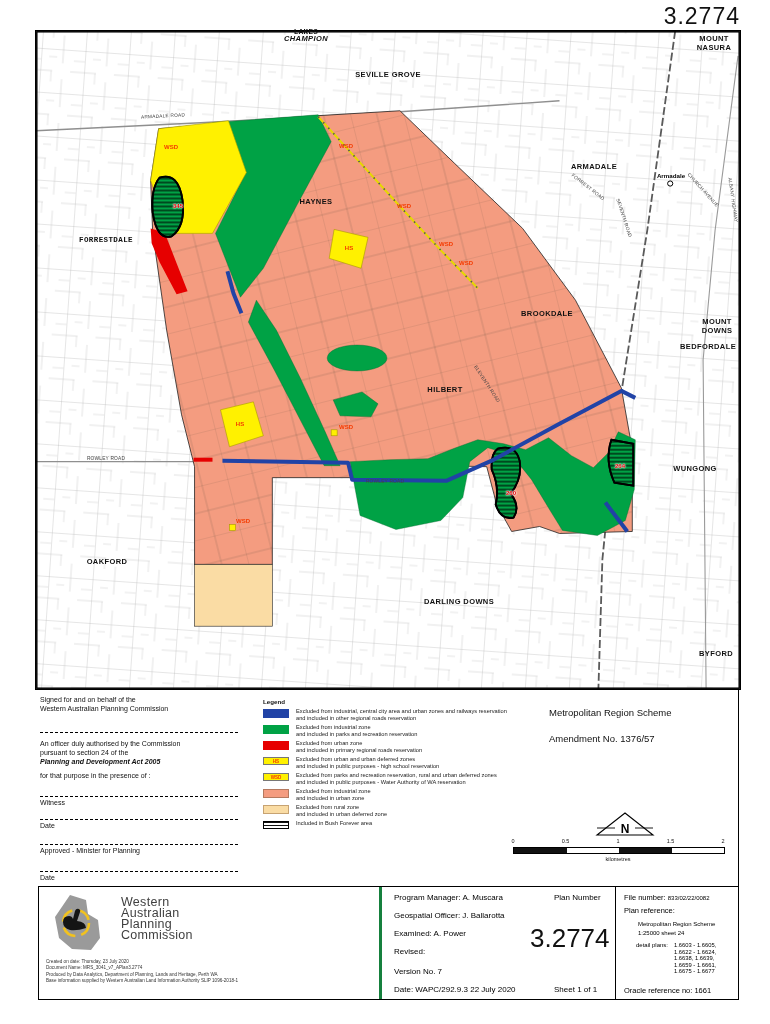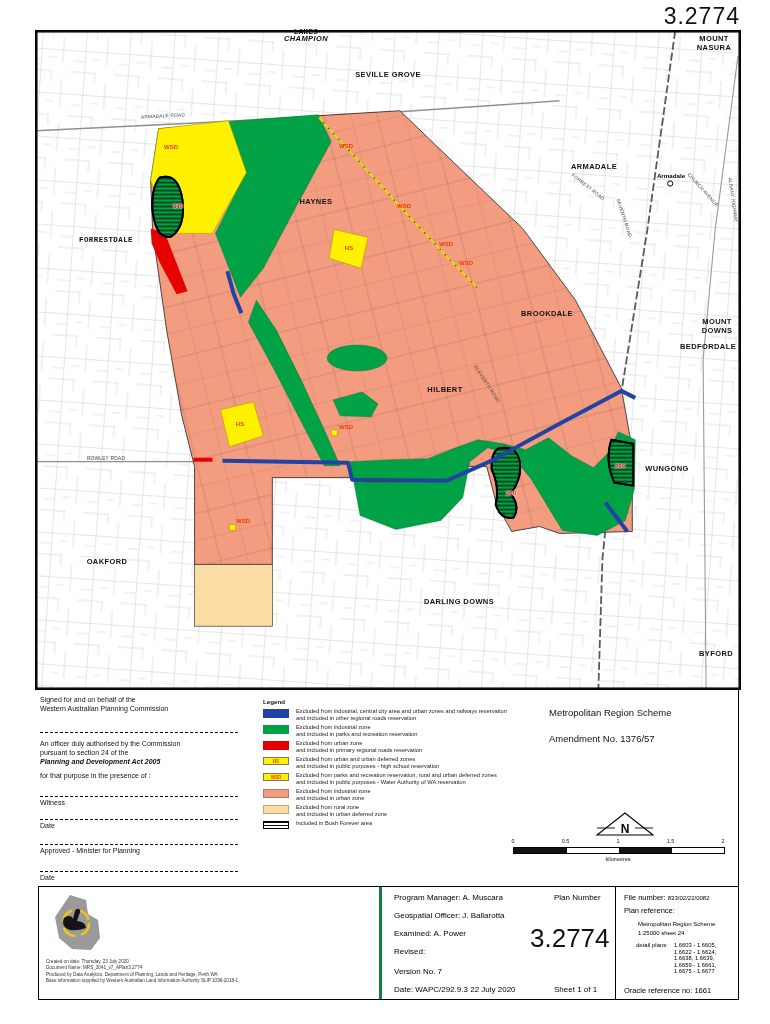--- a/index.html
+++ b/index.html
@@ -256,20 +256,26 @@
     <div class="unit">kilometres</div>
   </div>
 
   <div class="footer">
     <div class="fcol fcol1">
       <svg width="78" height="60" style="position:absolute;left:7px;top:5px">
         <path d="M24,3 L40,8 L42,22 L52,28 L54,46 L45,58 L26,57 L13,46 L9,25 Z" fill="#9a9a9a"></path>
         <circle cx="30" cy="31" r="13" fill="none" stroke="#F2C21E" stroke-width="2.6" stroke-dasharray="15 6"></circle>
         <path d="M24,38 q-7,-2 -7,-8 q0,-6 6,-6 q3,0 4,3 l2,-8 q1,-3 4,-2 q2,1 1,3 l-3,9 q9,1 9,7 q-9,3 -16,2 Z" fill="#141414"></path>
       </svg>
+      <div class="org" id="org-name">
+          <div>Western</div>
+          <div>Australian</div>
+          <div>Planning</div>
+          <div>Commission</div>
+        </div>
       <div class="fineprint" id="fine-print">
           <div>Created on date: Thursday, 23 July 2020</div>
           <div>Document Name: MRS_3041_v7_APlan3.2774</div>
           <div>Produced by Data Analytics, Department of Planning, Lands and Heritage, Perth WA</div>
           <div>Base information supplied by Western Australian Land Information Authority SLIP 1096-2018-1</div>
         </div>
     </div>
     <div class="fcol fcol2">
       <div class="f2row" style="top:6px">Program Manager:  A. Muscara</div>
       <div class="f2row" style="left:172px;top:6px">Plan Number</div>
@@ -310,21 +316,21 @@
       <div class="mlbl suburb" style="left: 714px; top: 38px;">MOUNT</div>
       <div class="mlbl suburb" style="left: 714px; top: 47px;">NASURA</div>
       <div class="mlbl suburb" style="left: 594px; top: 166px;">ARMADALE</div>
       <div class="mlbl suburb" style="left: 106px; top: 240px; font-family: Liberation Mono, monospace;">FORRESTDALE</div>
       <div class="mlbl suburb" style="left: 316px; top: 201px;">HAYNES</div>
       <div class="mlbl suburb" style="left: 547px; top: 313px; text-align: right;">BROOKDALE</div>
       <div class="mlbl suburb" style="left: 717px; top: 321px;">MOUNT</div>
       <div class="mlbl suburb" style="left: 717px; top: 330px;">DOWNS</div>
       <div class="mlbl suburb" style="left: 708px; top: 346px;">BEDFORDALE</div>
       <div class="mlbl suburb" style="left: 445px; top: 389px;">HILBERT</div>
-      <div class="mlbl suburb" style="left: 667px; top: 468px;">WUNGONG</div>
+      <div class="mlbl suburb" style="left: 695px; top: 468px;">WUNGONG</div>
       <div class="mlbl suburb" style="left: 107px; top: 561px;">OAKFORD</div>
       <div class="mlbl suburb" style="left: 459px; top: 601px;">DARLING DOWNS</div>
       <div class="mlbl suburb" style="left: 716px; top: 653px;">BYFORD</div>
       <div class="mlbl road" style="left: 163px; top: 116px; transform: translate(-50%, -50%) rotate(-3deg);">ARMADALE ROAD</div>
       <div class="mlbl road" style="left: 106px; top: 458px;">ROWLEY ROAD</div>
       <div class="mlbl road" style="left: 385px; top: 481px;">ROWLEY ROAD</div>
       <div class="mlbl road" style="left: 487px; top: 384px; transform: translate(-50%, -50%) rotate(57deg);">ELEVENTH ROAD</div>
       <div class="mlbl road" style="left: 624px; top: 218px; transform: translate(-50%, -50%) rotate(72deg);">SEVENTH ROAD</div>
       <div class="mlbl road" style="left: 588px; top: 187px; transform: translate(-50%, -50%) rotate(38deg);">FORREST ROAD</div>
       <div class="mlbl road" style="left: 703px; top: 190px; transform: translate(-50%, -50%) rotate(48deg);">CHURCH AVENUE</div>

